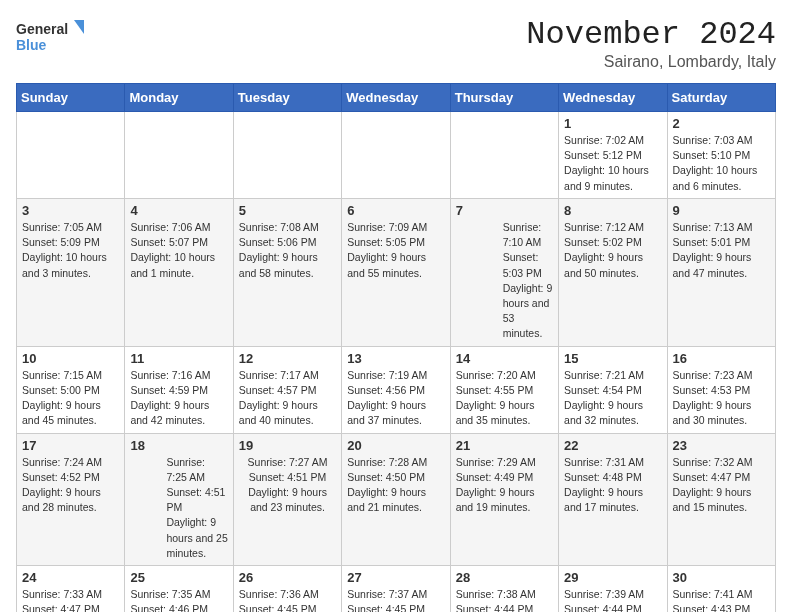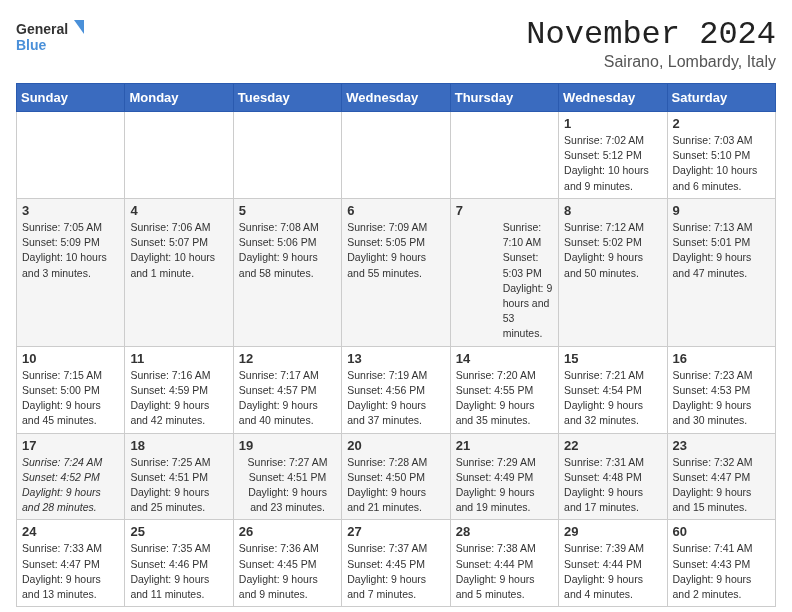--- a/index.html
+++ b/index.html
@@ -209,27 +209,27 @@
         <td>
           <span class="day-num">16</span>
           <div class="day-info" style="white-space: pre-line;">Sunrise: 7:23 AM
 Sunset: 4:53 PM
 Daylight: 9 hours and 30 minutes.</div>
         </td>
       </tr>
       <tr>
         <td>
           <span class="day-num">17</span>
-          <div class="day-info" style="white-space: pre-line; font-style: italic;">Sunrise: 7:24 AM
+          <div class="day-info" style="white-space: pre-line;">Sunrise: 7:24 AM
 Sunset: 4:52 PM
 Daylight: 9 hours and 28 minutes.</div>
         </td>
         <td>
           <span class="day-num">18</span>
-          <div class="day-info" style="white-space: pre-line;">Sunrise: 7:25 AM
+          <div class="day-info" style="white-space: pre-line; margin-left: 36px;">Sunrise: 7:25 AM
 Sunset: 4:51 PM
 Daylight: 9 hours and 25 minutes.</div>
         </td>
         <td>
           <span class="day-num">19</span>
           <div class="day-info" style="white-space: pre-line; text-align: center;">Sunrise: 7:27 AM
 Sunset: 4:51 PM
 Daylight: 9 hours and 23 minutes.</div>
         </td>
         <td>
@@ -288,20 +288,20 @@
 Sunset: 4:44 PM
 Daylight: 9 hours and 5 minutes.</div>
         </td>
         <td>
           <span class="day-num">29</span>
           <div class="day-info" style="white-space: pre-line;">Sunrise: 7:39 AM
 Sunset: 4:44 PM
 Daylight: 9 hours and 4 minutes.</div>
         </td>
         <td>
-          <span class="day-num">60</span>
+          <span class="day-num">30</span>
           <div class="day-info" style="white-space: pre-line;">Sunrise: 7:41 AM
 Sunset: 4:43 PM
 Daylight: 9 hours and 2 minutes.</div>
         </td>
       </tr>
     </tbody>
 </table>
 
 </body></html>

